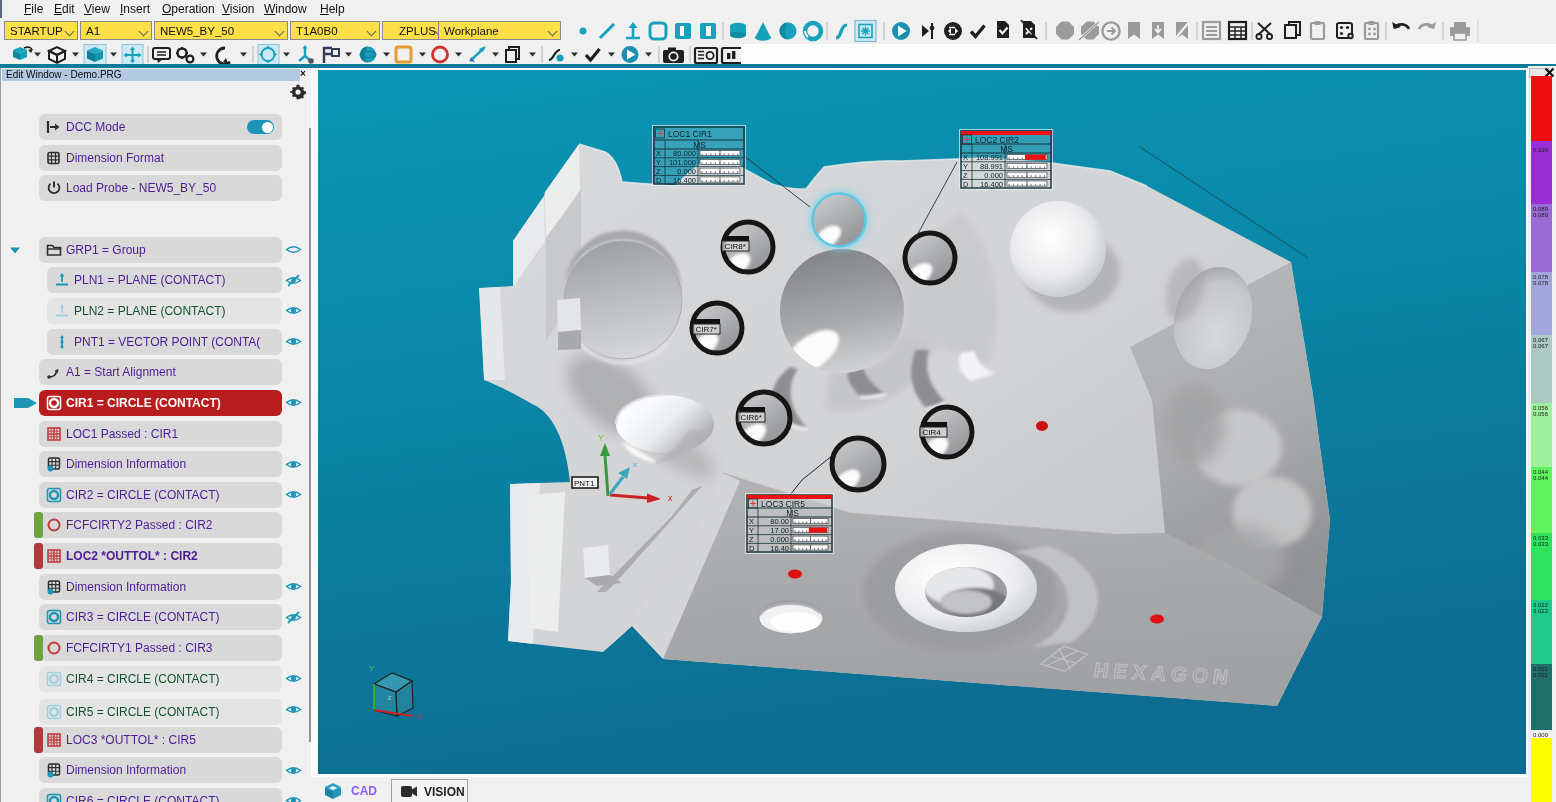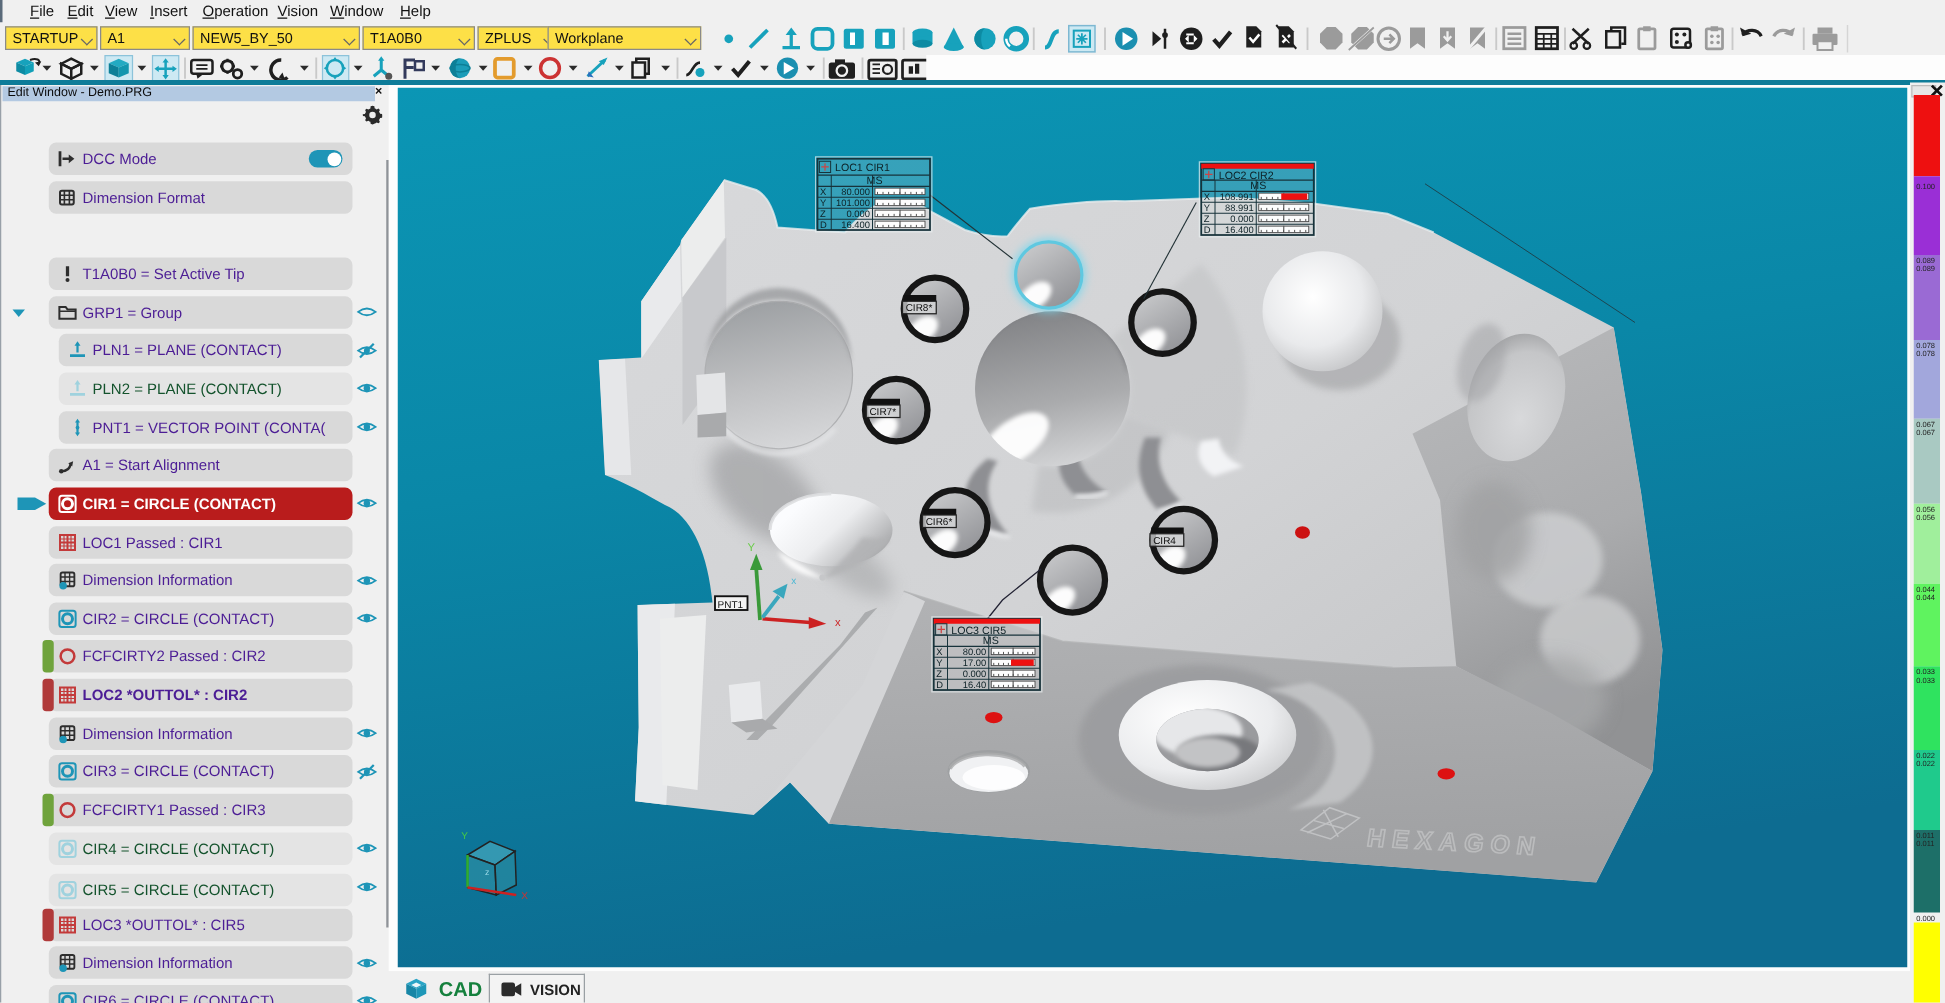--- a/index.html
+++ b/index.html
@@ -43,21 +43,21 @@
   <span style="left:160px"><u>O</u>peration</span>
   <span style="left:220px"><u>V</u>ision</span>
   <span style="left:262px"><u>W</u>indow</span>
   <span style="left:318px"><u>H</u>elp</span>
 </div>
 <div id="tb1">
   <div class="combo" style="left:4px;width:74px;">STARTUP<i></i></div>
   <div class="combo" style="left:80px;width:72px;">A1<i></i></div>
   <div class="combo" style="left:154px;width:134px;">NEW5_BY_50<i></i></div>
   <div class="combo" style="left:290px;width:90px;">T1A0B0<i></i></div>
-  <div class="combo" style="left:382px;width:66px;">ZPLUS<i></i></div>
+  <div class="combo" style="left:382px;width:66px;text-align:center;">ZPLUS<i></i></div>
   <div class="combo" style="left:438px;width:123px;">Workplane<i></i></div>
   <svg width="1000" height="26" style="position:absolute;left:556px;top:0px">
       <circle cx="27" cy="13" r="3.5" fill="#17a2bc"></circle>
       <line x1="44" y1="20" x2="58" y2="6" stroke="#17a2bc" stroke-width="3"></line>
       <path d="M70 20h14M77 20V9" stroke="#17a2bc" stroke-width="2.6"></path>
       <path d="M77 4l4.5 6h-9z" fill="#17a2bc"></path>
       <rect x="94" y="5" width="16" height="16" rx="4" fill="none" stroke="#17a2bc" stroke-width="3"></rect>
       <rect x="119" y="5" width="16" height="16" rx="2" fill="#17a2bc"></rect>
       <rect x="124" y="8" width="4" height="10" fill="#fff"></rect>
       <rect x="144" y="5" width="16" height="16" rx="2" fill="#17a2bc"></rect>
@@ -245,26 +245,26 @@
       <span style="position:absolute;right:8px;top:6px;width:27px;height:14px;background:#1e95b7;border-radius:7px;"></span>
       <span style="position:absolute;right:9.5px;top:7.5px;width:11px;height:11px;background:#fff;border-radius:50%;"></span>
     </div>
 <div class="row" style="top:76.7px;">
       <svg class="ico" viewBox="0 0 16 16">
         <rect x="2" y="2.5" width="11" height="11" rx="1.5" fill="none" stroke="#2e2e2e" stroke-width="1.6"></rect>
         <path d="M5.5 2.5v11M9.5 2.5v11M2 6.2h11M2 9.8h11" stroke="#2e2e2e" stroke-width="1.3"></path>
       </svg>
       <span class="txt">Dimension Format</span>
     </div>
-<div class="row" style="top:138.0px;">
-      <svg class="ico" viewBox="0 0 16 16">
-        <path d="M8 2v8" stroke="#2e2e2e" stroke-width="2.6"></path>
-        <circle cx="8" cy="13" r="1.6" fill="#2e2e2e"></circle>
-      </svg>
-      <span class="txt">T1A0B0 = Set Active Tip</span>
+<div class="row" style="top:107.4px;">
+      <svg class="ico" viewBox="0 0 16 16">
+        <path d="M8 1.5v6" stroke="#2e2e2e" stroke-width="2"></path>
+        <path d="M4.6 3.6a5.4 5.4 0 1 0 6.8 0" fill="none" stroke="#2e2e2e" stroke-width="1.8"></path>
+      </svg>
+      <span class="txt">Load Probe - NEW5_BY_50</span>
     </div>
 <div class="row" style="top:168.7px;">
       <svg class="ico" viewBox="0 0 16 16">
         <path d="M1.5 4.5v8.5h13V5.5H8L6.5 3.5H1.5z" fill="none" stroke="#2e2e2e" stroke-width="1.6"></path>
         <path d="M1.5 7h13" stroke="#2e2e2e" stroke-width="1.3"></path>
       </svg>
       <span class="txt">GRP1 = Group</span>
     </div>
 <div style="position:absolute;left:284px;top:173.2px;width:17px;height:17px"><svg class="eye" viewBox="0 0 17 17">
         <path d="M1.5 8.5Q8.5 3 15.5 8.5 8.5 14 1.5 8.5z" fill="none" stroke="#1e95b7" stroke-width="1.5"></path>
@@ -956,20 +956,20 @@
     </svg>
   </div>
 
 <div id="bbar">
   <svg width="20" height="20" viewBox="0 0 20 20" style="position:absolute;left:12px;top:4px">
     <path d="M10 2 18 6 10 10 2 6z" fill="#29a4c6"></path>
     <path d="M2 6v8l8 4v-8z" fill="#1786a6"></path>
     <path d="M18 6v8l-8 4v-8z" fill="#1e97b8"></path>
     <path d="M10 5 14 7 10 9 6 7z" fill="#eef7fa"></path>
   </svg>
-  <span style="position:absolute;left:40px;top:7px;font-size:16px;font-weight:bold;color:#15803d">CAD</span>
+  <span style="position:absolute;left:40px;top:7px;font-size:12px;font-weight:bold;color:#8b5cf6">CAD</span>
   <div style="position:absolute;left:80px;top:2px;width:77px;height:23px;background:#f3f3f3;border:1px solid #9aa0a4;border-bottom:none;box-sizing:border-box">
     <svg width="17" height="13" viewBox="0 0 17 13" style="position:absolute;left:9px;top:5px">
       <rect x="0" y="1" width="11" height="11" rx="2" fill="#2b2b2b"></rect>
       <path d="M11 4.5 16 1.5v10L11 8.5z" fill="#2b2b2b"></path>
     </svg>
     <span style="position:absolute;left:32px;top:5px;font-size:12px;font-weight:bold;color:#222">VISION</span>
   </div>
 </div>
 </body></html>

